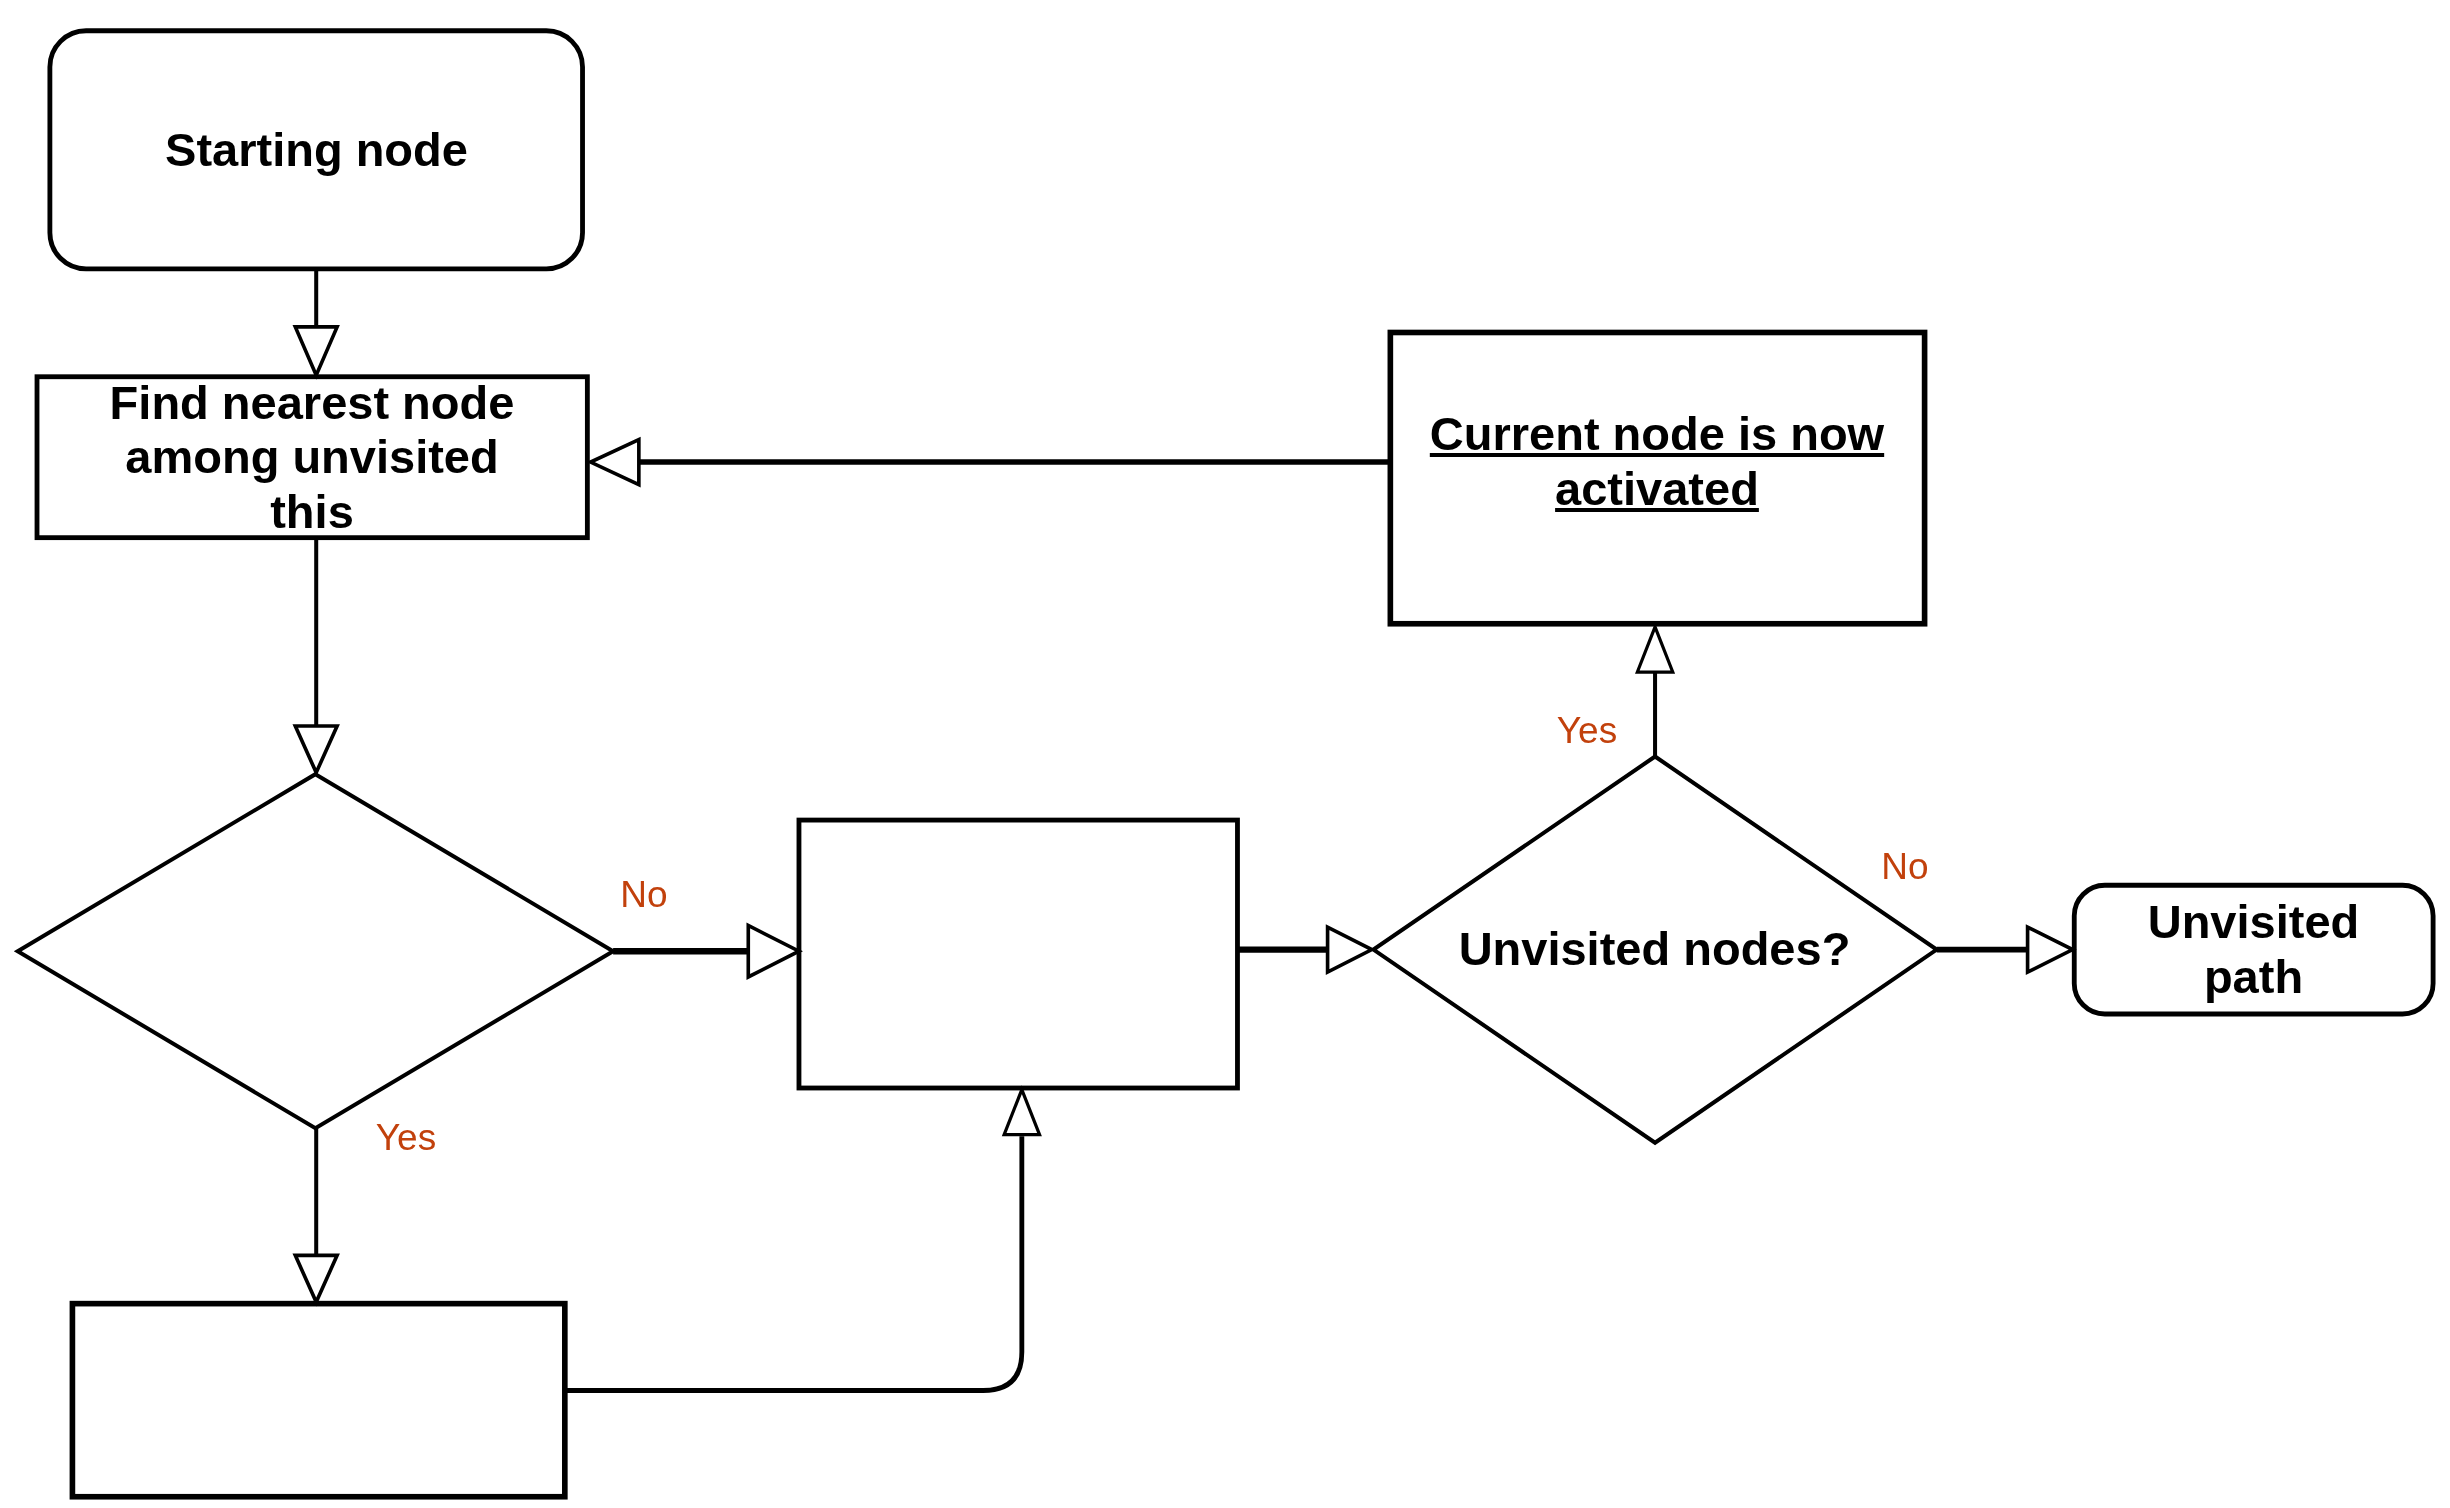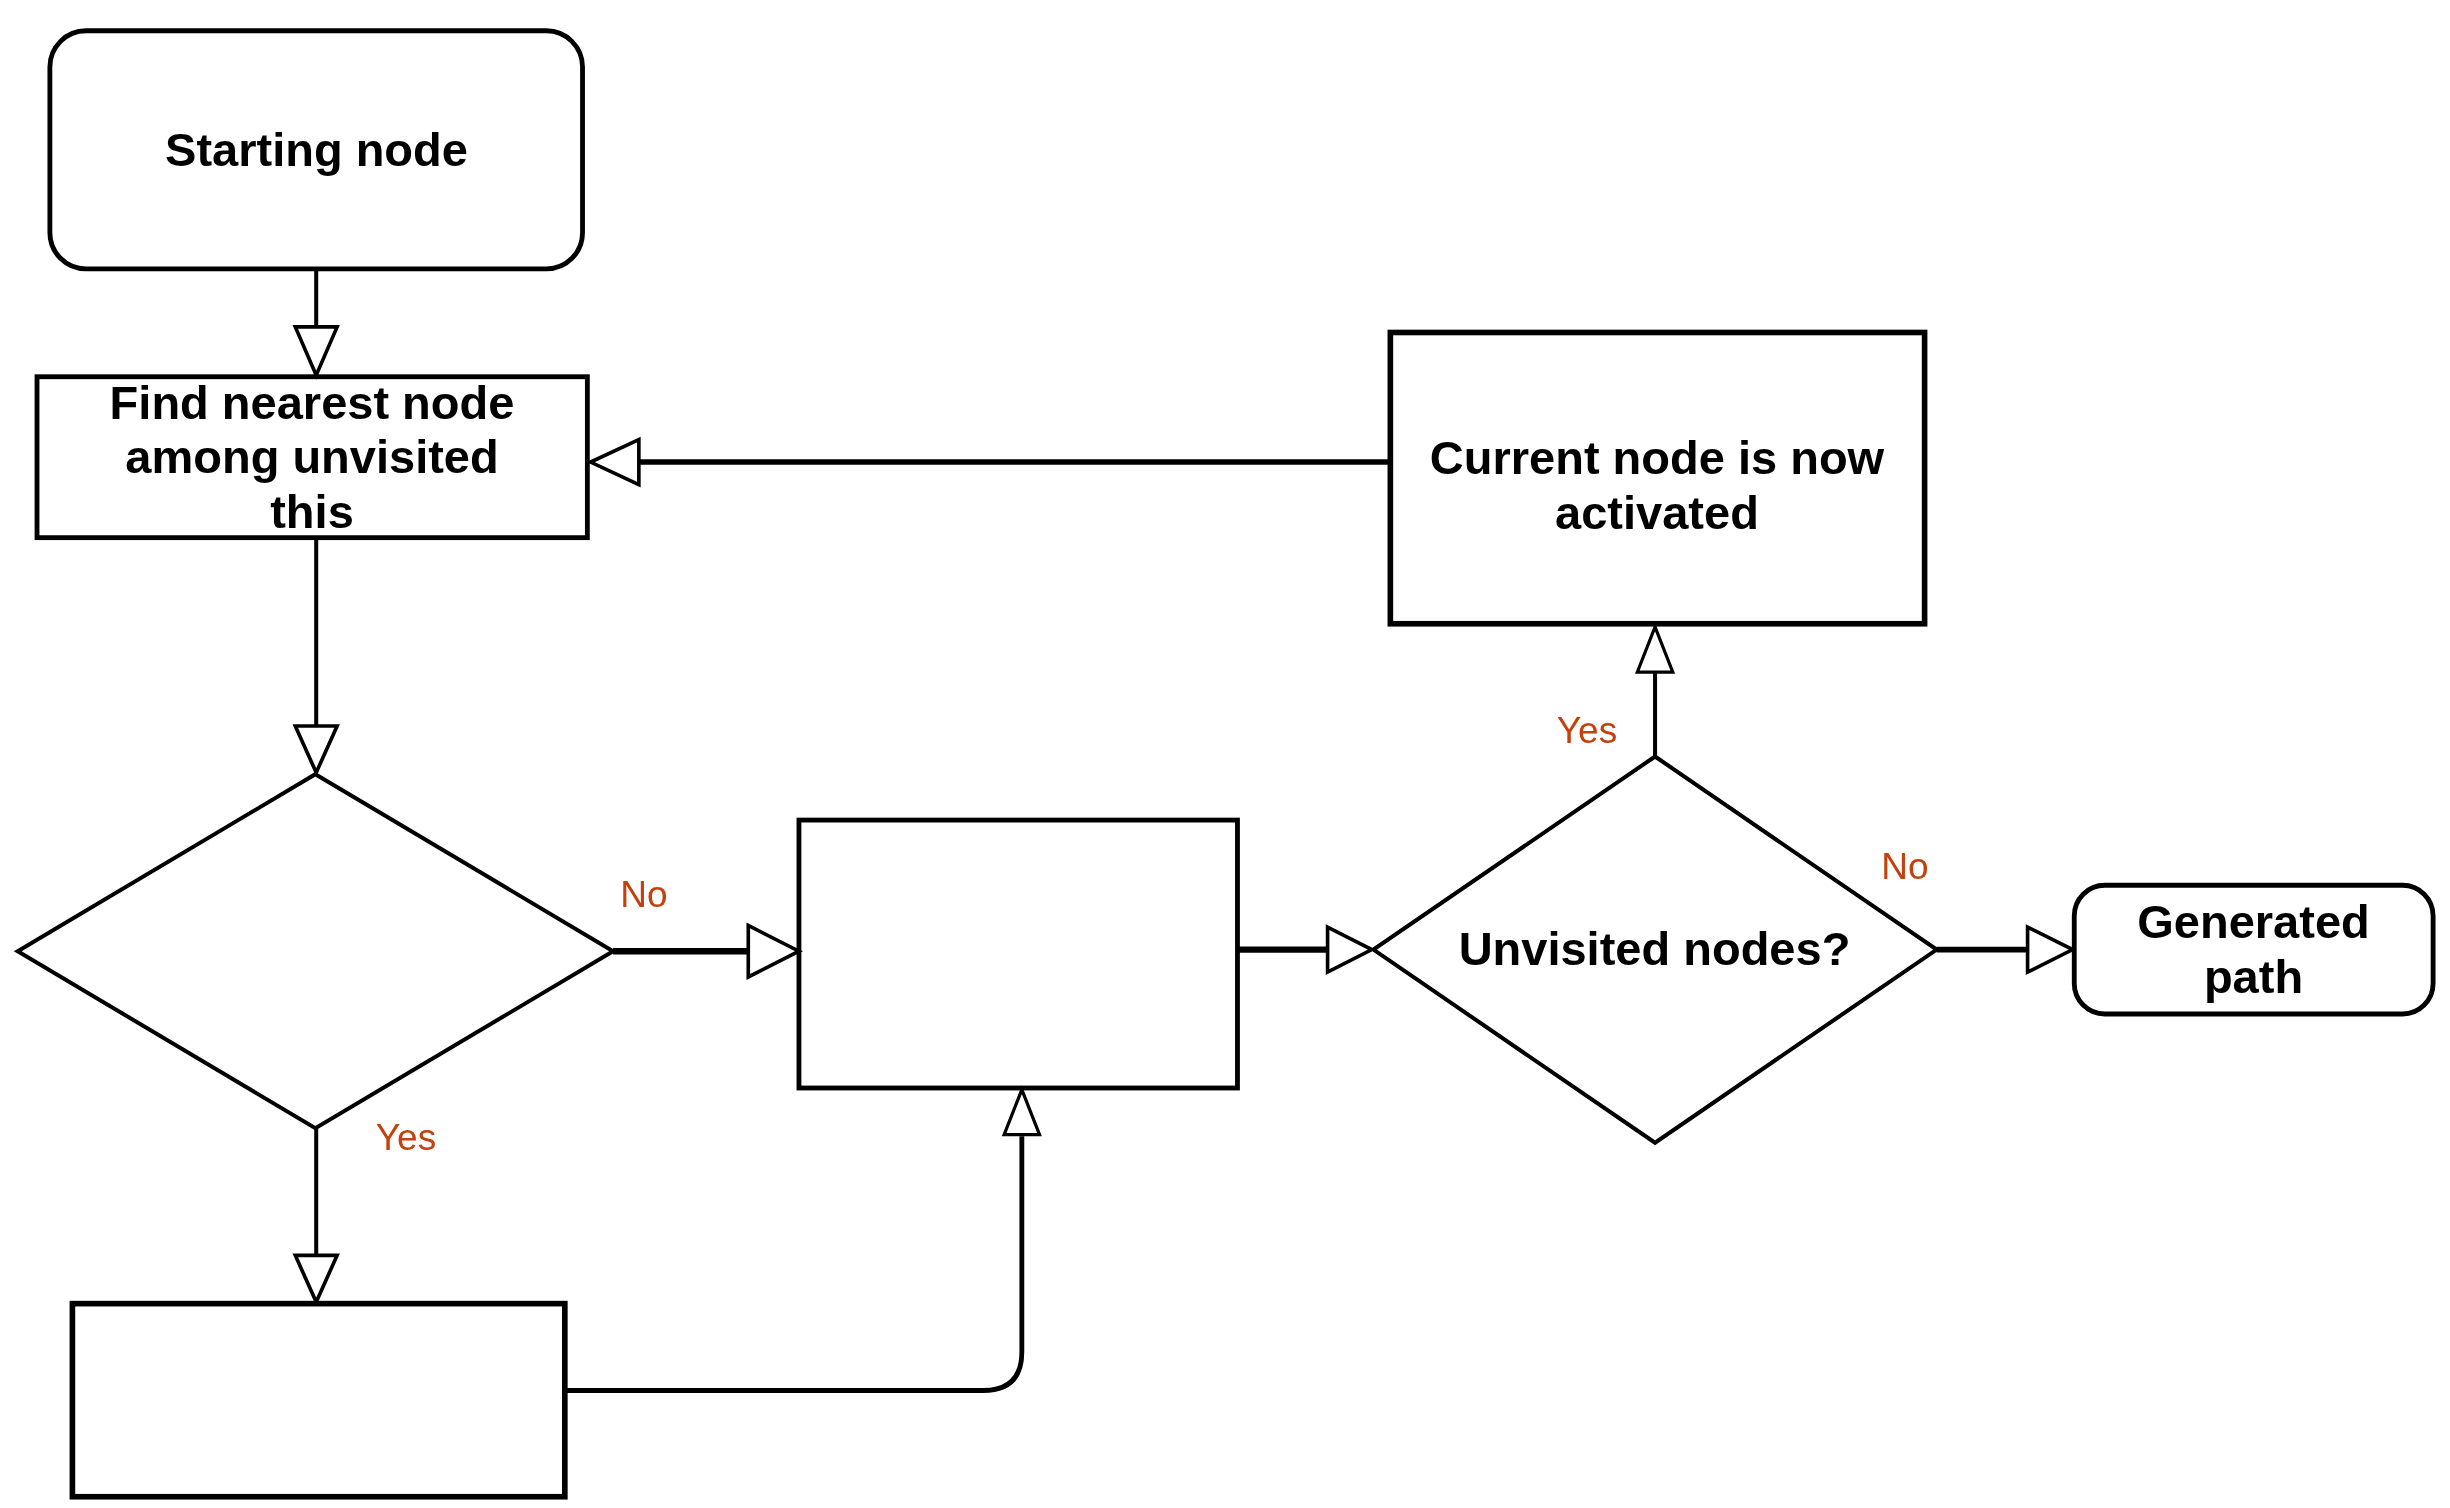--- a/index.html
+++ b/index.html
@@ -118,24 +118,24 @@
 
   <div class="node-label" style="left:37px; top:377px; width:550px; height:161px;">Find nearest node
 among unvisited
 this</div>
 
 
 
 
   <div class="node-label" style="left:1373px; top:756px; width:563px; height:386px;">Unvisited nodes?</div>
 
-  <div class="node-label" style="left:1390px; top:340px; width:534px; height:291px;">Current node is now
+  <div class="node-label" style="left:1390px; top:316px; width:534px; height:291px;text-decoration:underline;">Current node is now
 activated</div>
 
-  <div class="node-label" style="left:2074px; top:885px; width:359px; height:129px;">Generated
+  <div class="node-label" style="left:2074px; top:885px; width:359px; height:129px;">Unvisited
 path</div>
 
   <div class="edge-label" style="left:644px; top:895px;">No</div>
 
   <div class="edge-label" style="left:406px; top:1138px;">Yes</div>
 
   <div class="edge-label" style="left:1587px; top:731px;">Yes</div>
 
   <div class="edge-label" style="left:1905px; top:867px;">No</div>
 

